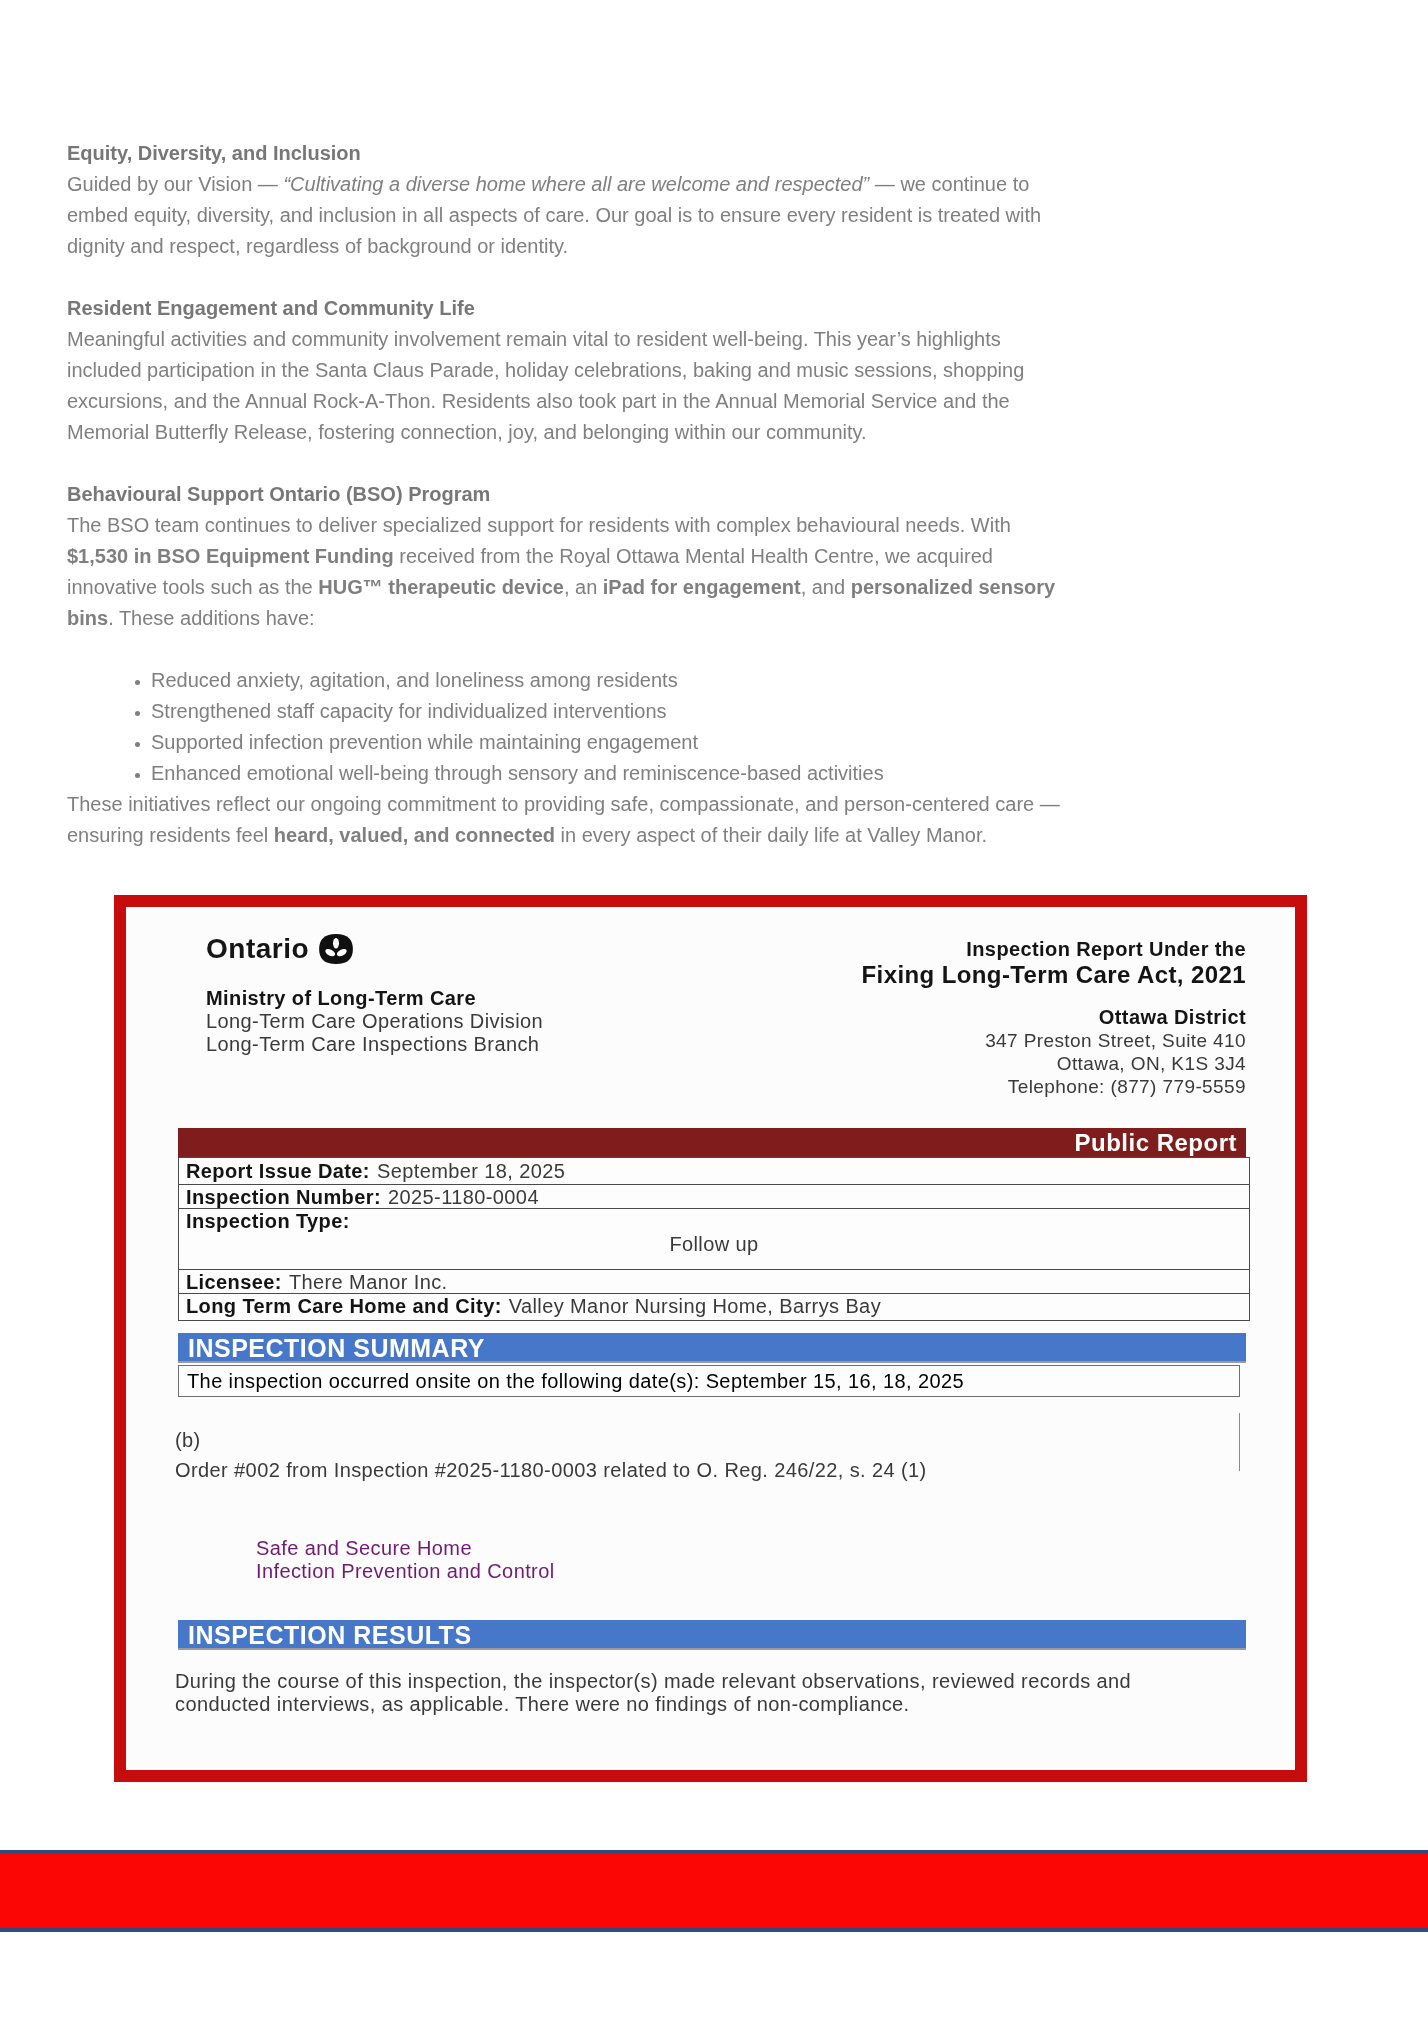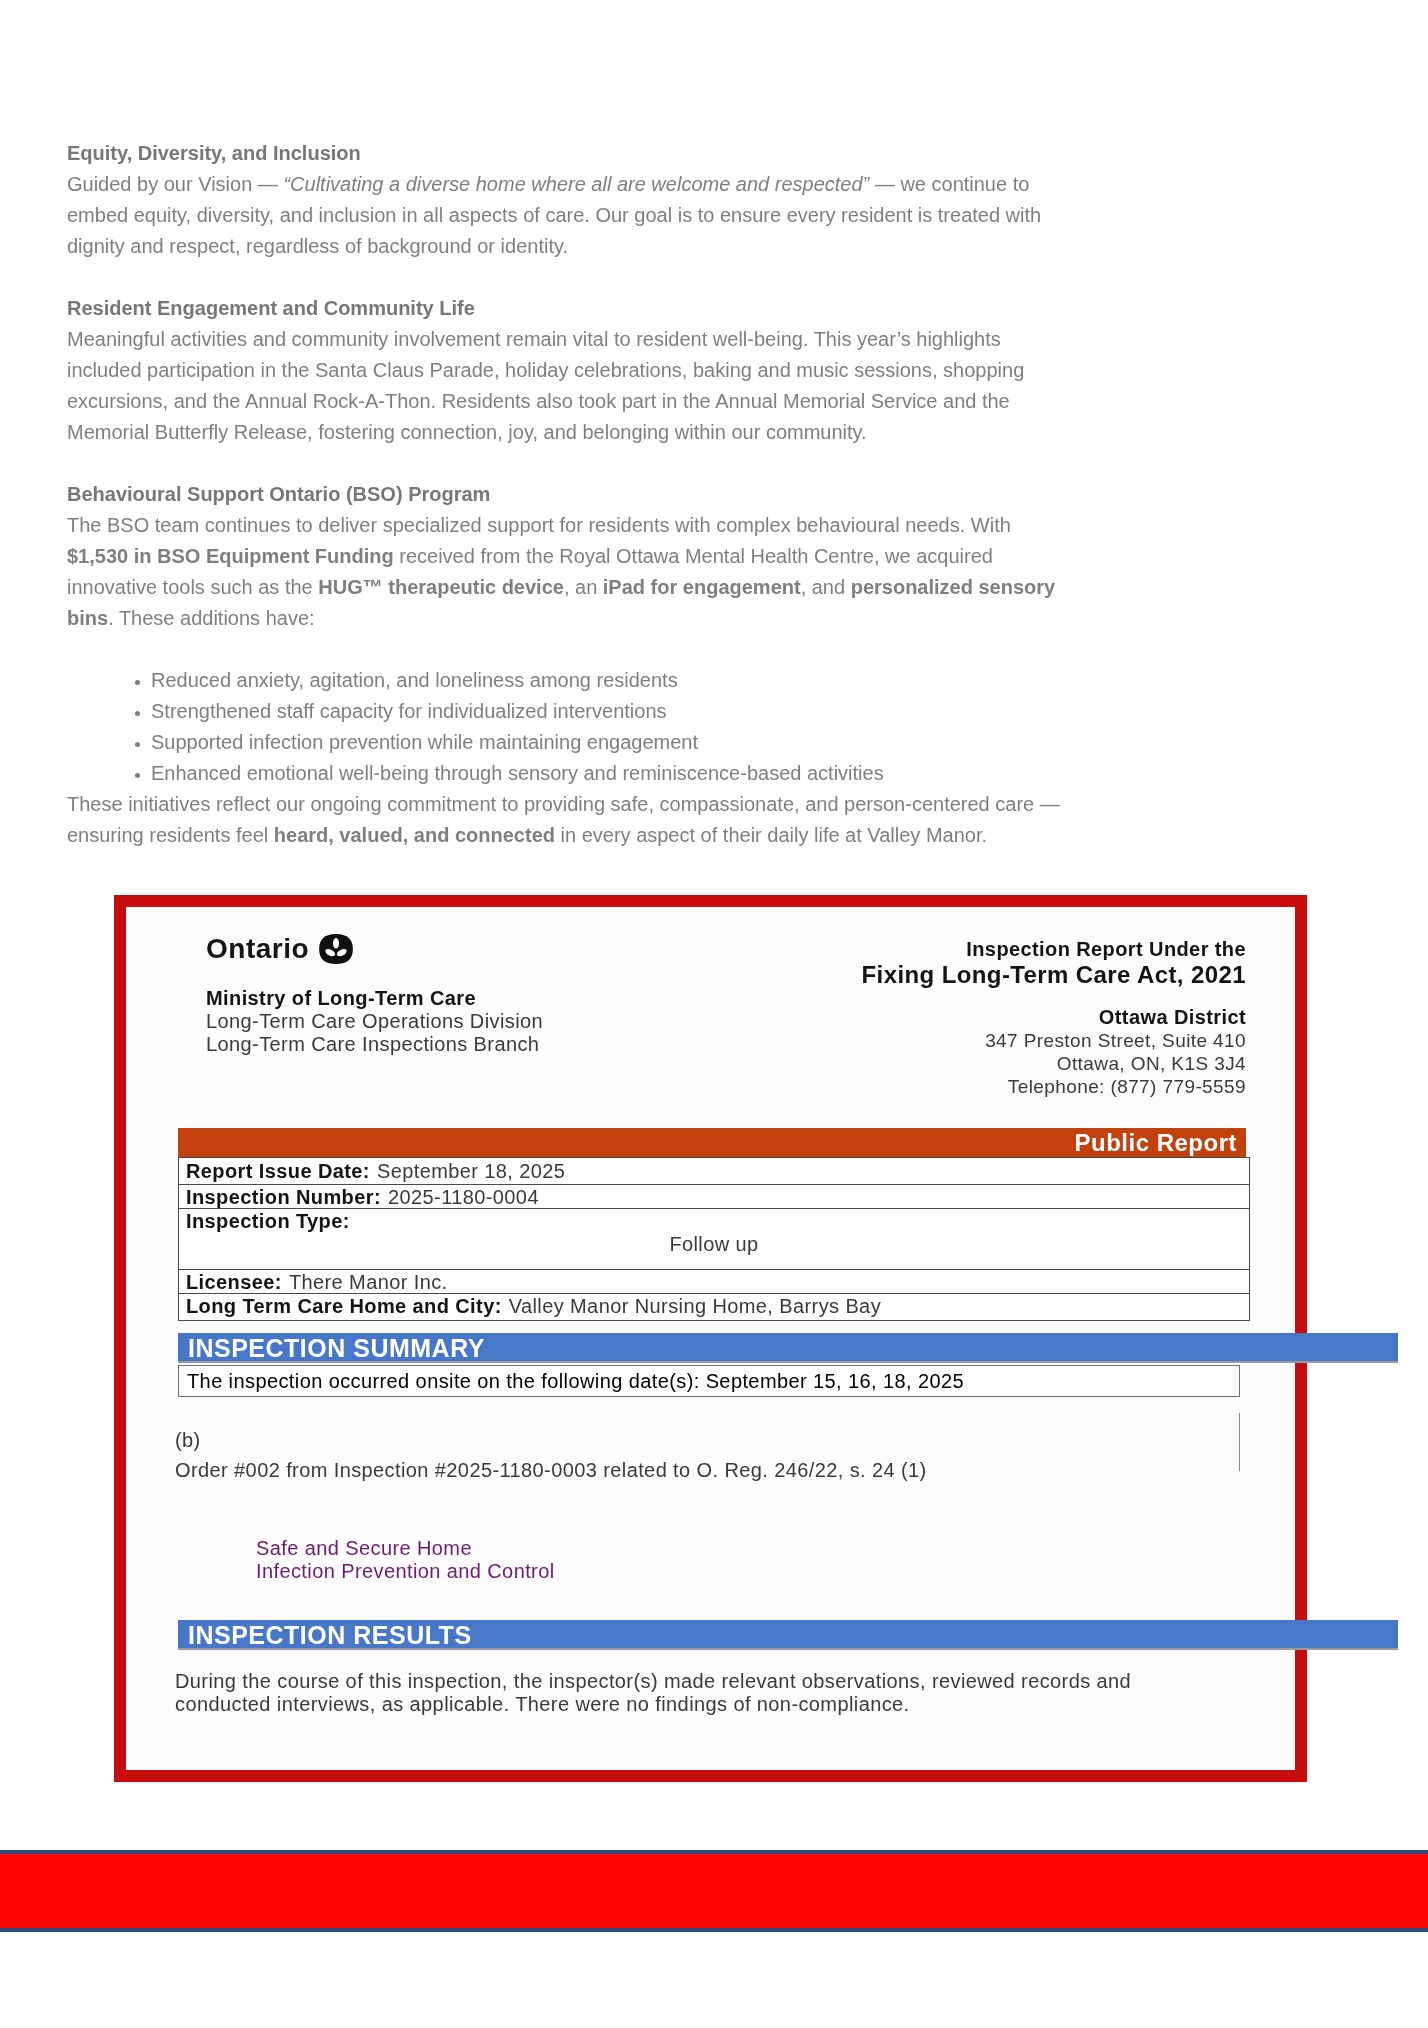--- a/index.html
+++ b/index.html
@@ -36,38 +36,38 @@
   .trillium{width:36px;height:32px;display:block;}
   .ministry{left:80px;top:80px;font-size:20px;line-height:23px;color:#3a3a3a;}
   .ministry .line1{font-weight:bold;color:#141414;}
   .head-right{right:49px;top:30px;text-align:right;color:#3a3a3a;}
   .hr-line1{font-size:20px;font-weight:bold;color:#141414;line-height:24px;}
   .hr-line2{font-size:24px;font-weight:bold;color:#141414;line-height:28px;}
   .hr-district{font-size:20px;font-weight:bold;color:#141414;line-height:24px;margin-top:16px;}
   .hr-addr{font-size:19px;line-height:23px;}
 
   .navy-bar{
-    left:52px;top:221px;width:1068px;height:29px;background:#c2410c;
+    left:52px;top:221px;width:1068px;height:29px;background:#7f1d1d;
     color:#ffffff;font-weight:bold;font-size:24px;line-height:29px;
     text-align:right;box-sizing:border-box;padding-right:9px;letter-spacing:0.5px;
   }
   .fields{left:52px;top:250px;width:1072px;box-sizing:border-box;
     border:1px solid #4a4a4a;background:#fdfdfd;font-size:20px;}
   .frow{box-sizing:border-box;border-bottom:1px solid #4a4a4a;padding:1px 7px;}
   .frow:last-child{border-bottom:none;}
   .frow .lab{font-weight:bold;color:#141414;}
   .frow .val{color:#3a3a3a;margin-left:7px;text-align:center;}
   .frow.r1{height:27px;line-height:25px;}
   .frow.r2{height:24px;line-height:22px;}
   .frow.r3{height:61px;line-height:23px;}
   .frow.r4{height:24px;line-height:22px;}
   .frow.r5{height:26px;line-height:23px;}
 
   .blue-bar{
-    left:52px;width:1220px;height:30px;background:#4677c8;
+    left:52px;width:1068px;height:30px;background:#4677c8;
     color:#ffffff;font-weight:bold;font-size:25px;line-height:30px;
     box-sizing:border-box;padding-left:10px;letter-spacing:0.5px;
     border-bottom:2px solid #9a9a9a;
   }
   .summary-bar{top:426px;}
   .summary-box{
     left:52px;top:458px;width:1062px;box-sizing:border-box;
     border:1px solid #6f6f6f;background:#fdfdfd;padding:4px 8px;
     font-size:20px;line-height:22px;color:#000000;
   }

